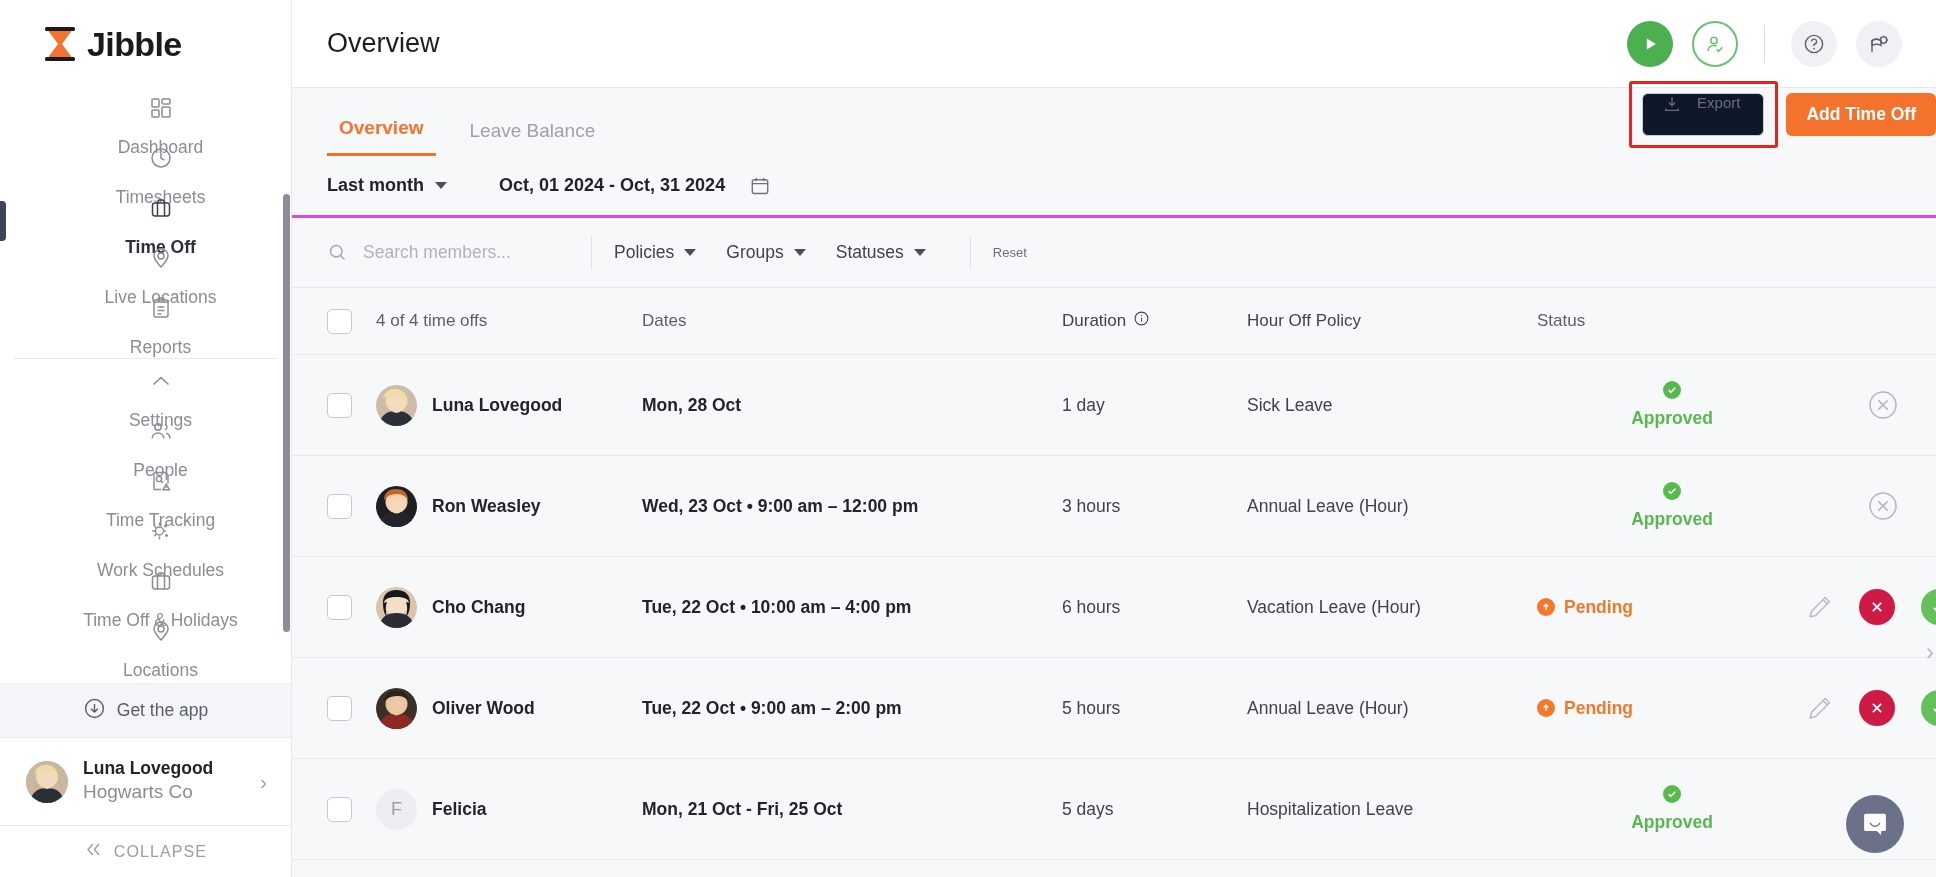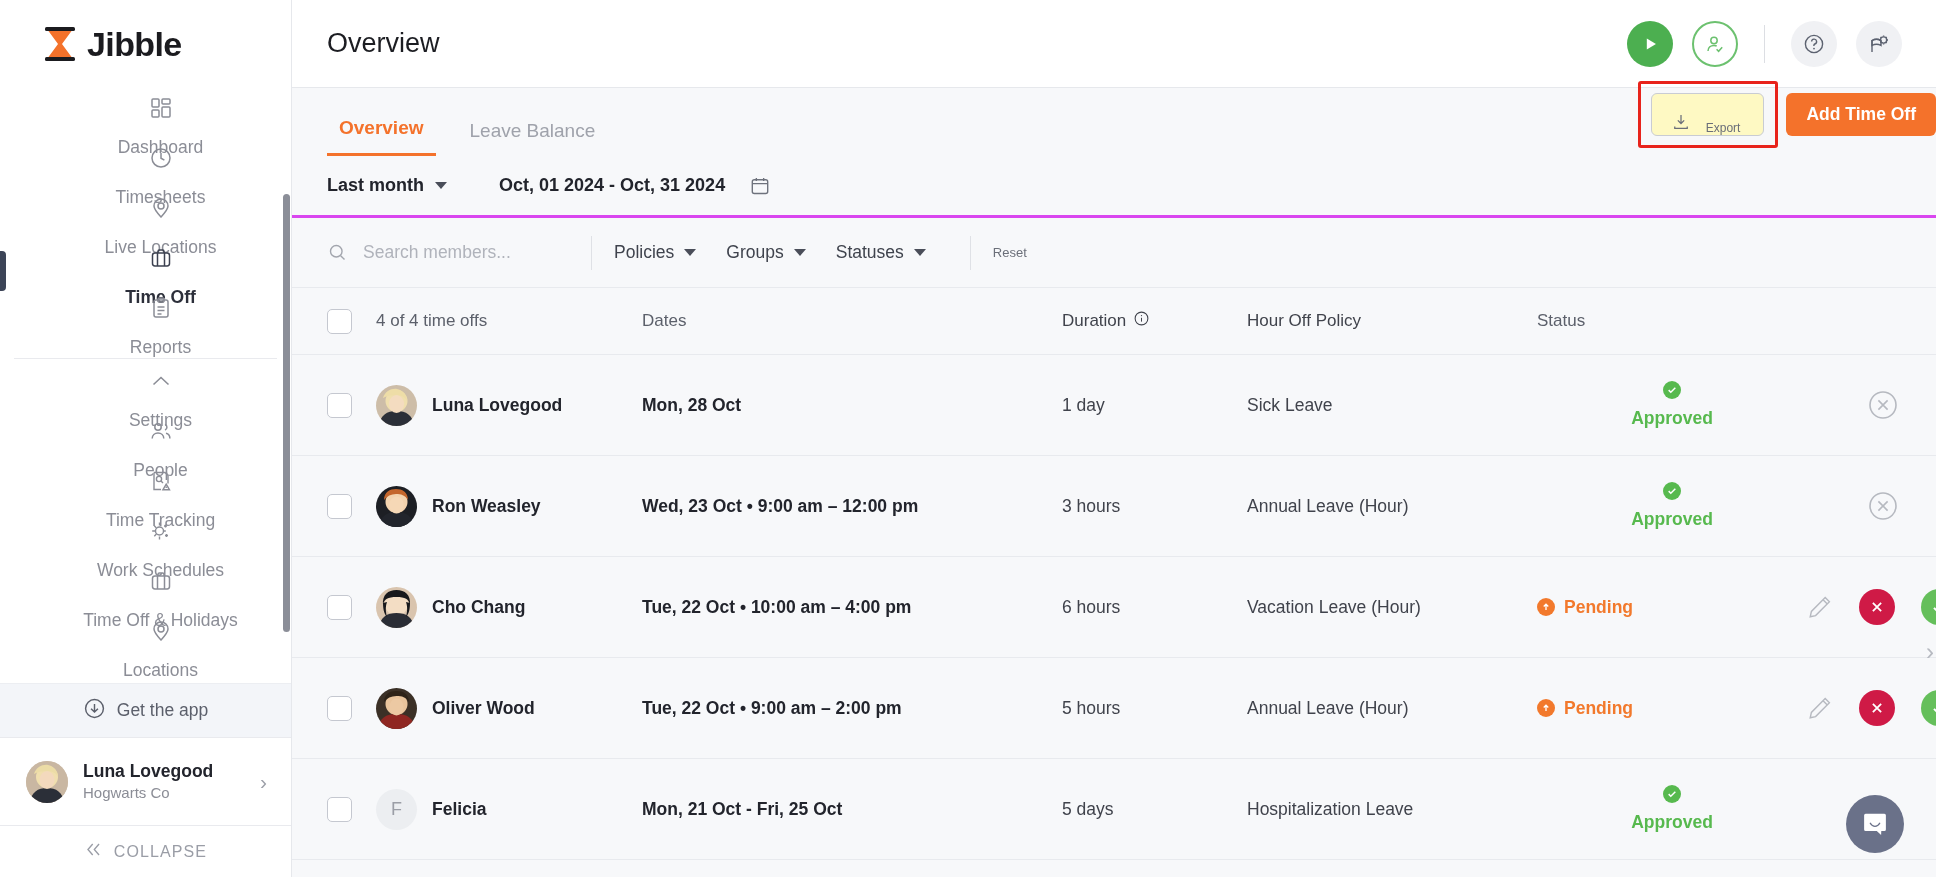--- a/index.html
+++ b/index.html
@@ -96,21 +96,21 @@
     cursor: pointer;
   }
   .profile-av {
     width: 42px; height: 42px; flex:0 0 42px;
     border-radius: 50%;
     overflow: hidden;
     background: #d7c8b6;
   }
   .profile-txt { flex: 1 1 auto; min-width: 0; }
   .profile-name { font-size: 17.5px; font-weight: 700; color: #22242c; line-height: 1.25; }
-  .profile-org { font-size: 15px; color: #8b8d96; line-height: 1.3; }
+  .profile-org { font-size: 19px; color: #8b8d96; line-height: 1.3; }
   .profile-chev { color: #9da0a9; font-size: 21px; }
   .collapse {
     border-top: 1px solid #e9eaee;
     height: 52px;
     display: flex;
     align-items: center;
     justify-content: center;
     gap: 11px;
     color: #9a9da6;
     font-size: 16px;
@@ -200,27 +200,27 @@
   }
   .export-highlight {
     border: 3px solid #e8231b;
     padding: 9px 11px 9px 10px;
     border-radius: 3px;
     display: flex;
     margin-right: 8px;
   }
   .btn-export {
     border: 1px solid #c9ccd3;
-    background: #fef9c3;
+    background: #0f172a;
     border-radius: 6px;
     height: 43px;
     padding: 0 23px 0 19px;
-    display: flex; align-items: flex-end; gap: 15px;
+    display: flex; align-items: flex-start; gap: 15px;
     color: #6a6e79;
-    font-size: 12px;
+    font-size: 15px;
     cursor: pointer;
   }
   .btn-add {
     background: #f4722b;
     color: #fff;
     border: none;
     border-radius: 6px;
     height: 43px;
     padding: 0 20px;
     font-size: 17.5px;
@@ -390,40 +390,40 @@
         <div class="nav-item">
           <span class="ic">
             <svg viewBox="0 0 24 24" width="24" height="24" fill="none" stroke="currentColor" stroke-width="1.5">
               <circle cx="12" cy="12" r="9"></circle>
                 <path d="M12 7v5.2l3.4 2"></path>
             </svg>
           </span>
           <span>Timesheets</span>
         </div>
 
-        <div class="nav-item">
-          <span class="ic">
-            <svg viewBox="0 0 24 24" width="24" height="24" fill="none" stroke="currentColor" stroke-width="1.5">
-              <path d="M12 21c4.2-4.6 7-7.6 7-11a7 7 0 1 0-14 0c0 3.4 2.8 6.4 7 11z"></path>
-                <circle cx="12" cy="10" r="3"></circle>
-            </svg>
-          </span>
-          <span>Live Locations</span>
-        </div>
-
         <div class="nav-item active">
           <span class="active-bar"></span>
           <span class="ic">
             <svg viewBox="0 0 24 24" width="24" height="24" fill="none" stroke="currentColor" stroke-width="1.5">
               <rect x="3.5" y="7" width="17" height="13" rx="2.4"></rect>
               <path d="M9 7V5.4A1.4 1.4 0 0 1 10.4 4h3.2A1.4 1.4 0 0 1 15 5.4V7"></path>
               <path d="M8.5 7v13M15.5 7v13"></path>
             </svg>
           </span>
           <span>Time Off</span>
+        </div>
+
+        <div class="nav-item">
+          <span class="ic">
+            <svg viewBox="0 0 24 24" width="24" height="24" fill="none" stroke="currentColor" stroke-width="1.5">
+              <path d="M12 21c4.2-4.6 7-7.6 7-11a7 7 0 1 0-14 0c0 3.4 2.8 6.4 7 11z"></path>
+                <circle cx="12" cy="10" r="3"></circle>
+            </svg>
+          </span>
+          <span>Live Locations</span>
         </div>
 
         <div class="nav-item">
           <span class="ic">
             <svg viewBox="0 0 24 24" width="24" height="24" fill="none" stroke="currentColor" stroke-width="1.5">
               <rect x="5" y="4" width="14" height="17" rx="2"></rect>
               <rect x="9" y="2" width="6" height="4" rx="1.2"></rect>
               <path d="M8.5 11h7M8.5 14.5h7M8.5 18h4"></path>
             </svg>
           </span>

